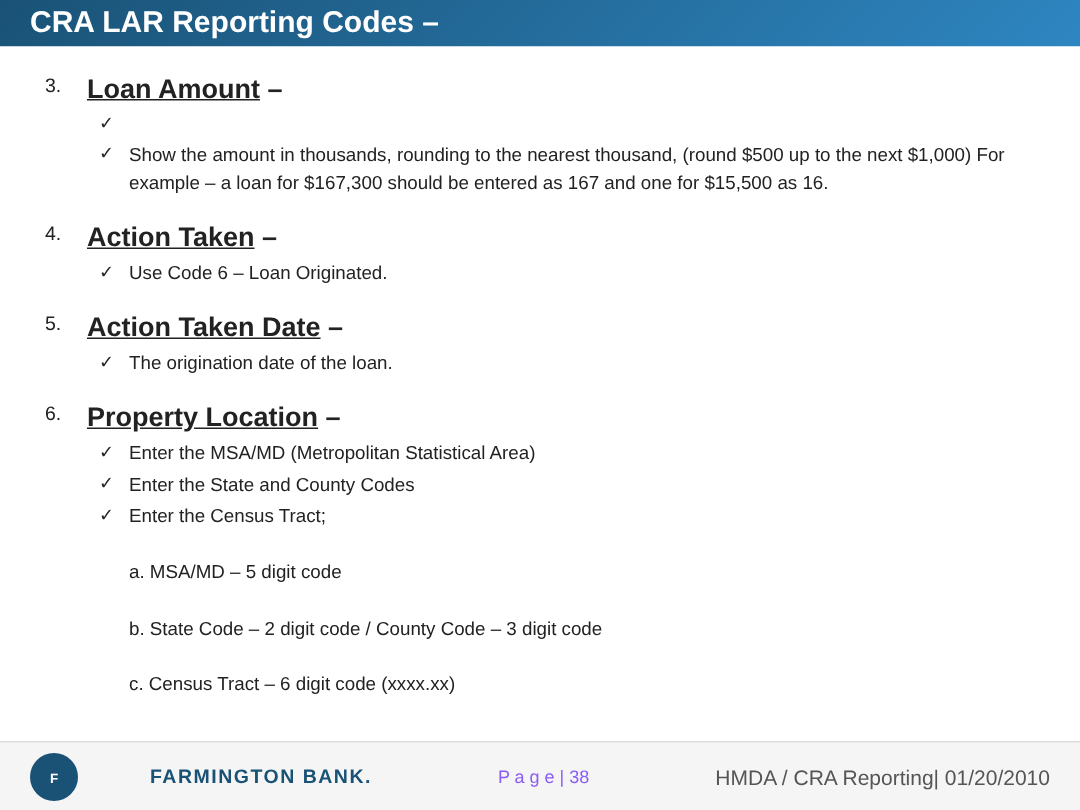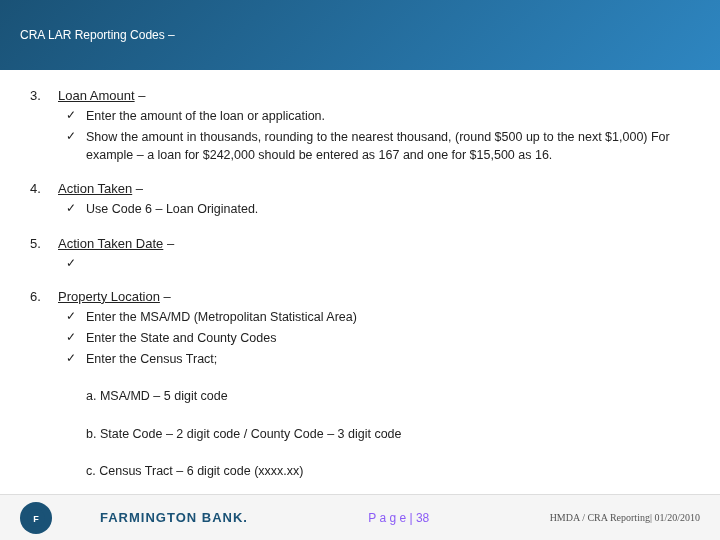--- a/index.html
+++ b/index.html
@@ -8,23 +8,23 @@
       height: 540px;
       font-family: Arial, sans-serif;
       font-size: 13px;
       background: #fff;
       overflow: hidden;
     }
 
     .header {
       background: linear-gradient(135deg, #1a5276, #2e86c1);
       color: white;
-      padding: 28px 20px;
-      font-size: 12px;
-      font-weight: normal;
+      padding: 4px 20px;
+      font-size: 20px;
+      font-weight: bold;
     }
 
     .content {
       padding: 18px 30px;
       background: #fff;
       height: 460px;
     }
 
     .section {
       margin-bottom: 14px;
@@ -37,22 +37,22 @@
       font-size: 13px;
       min-width: 18px;
       color: #222;
     }
 
     .section-body {
       flex: 1;
     }
 
     .section-title {
-      font-weight: normal;
-      font-size: 13px;
+      font-weight: bold;
+      font-size: 18px;
       color: #222;
       margin-bottom: 4px;
     }
 
     .section-title span.underline {
       text-decoration: underline;
     }
 
     .bullet-list {
       list-style: none;
@@ -129,23 +129,22 @@
       text-transform: uppercase;
       padding-left: 40px;
     }
 
     .footer-center {
       font-size: 12px;
       color: #555;
     }
 
     .footer-right {
-      font-size: 10px;
+      font-size: 14px;
       color: #555;
-      font-family: Liberation Serif, serif;
     }
 
     .page-label {
       font-size: 12px;
       color: #8b5cf6;
     }
   </style>
 </head>
 <body>
 
@@ -154,25 +153,24 @@
 </div>
 
 <div class="content" id="content-area">
 <div class="section">
       <span class="section-num">3.</span>
       <div class="section-body">
         <div class="section-title"><span class="underline">Loan Amount</span> –</div>
         <ul class="bullet-list">
           <li>
             <span class="checkmark">✓</span>
-            <span>Enter the amount of the loan or application.</span>
-          </li>
-          <li>
-            <span class="checkmark">✓</span>
-            <span>Show the amount in thousands, rounding to the nearest thousand, (round $500 up to the next $1,000) For example – a loan for $242,000 should be entered as 167 and one for $15,500 as 16.</span>
+          </li>
+          <li>
+            <span class="checkmark">✓</span>
+            <span>Show the amount in thousands, rounding to the nearest thousand, (round $500 up to the next $1,000) For example – a loan for $167,300 should be entered as 167 and one for $15,500 as 16.</span>
           </li>
         </ul>
       </div>
     </div>
     <div class="section">
       <span class="section-num">4.</span>
       <div class="section-body">
         <div class="section-title"><span class="underline">Action Taken</span> –</div>
         <ul class="bullet-list">
           <li>
@@ -182,20 +180,21 @@
         </ul>
       </div>
     </div>
     <div class="section">
       <span class="section-num">5.</span>
       <div class="section-body">
         <div class="section-title"><span class="underline">Action Taken Date</span> –</div>
         <ul class="bullet-list">
           <li>
             <span class="checkmark">✓</span>
+            <span>The origination date of the loan.</span>
           </li>
         </ul>
       </div>
     </div>
     <div class="section">
       <span class="section-num">6.</span>
       <div class="section-body">
         <div class="section-title"><span class="underline">Property Location</span> –</div>
         <ul class="bullet-list">
           <li>

